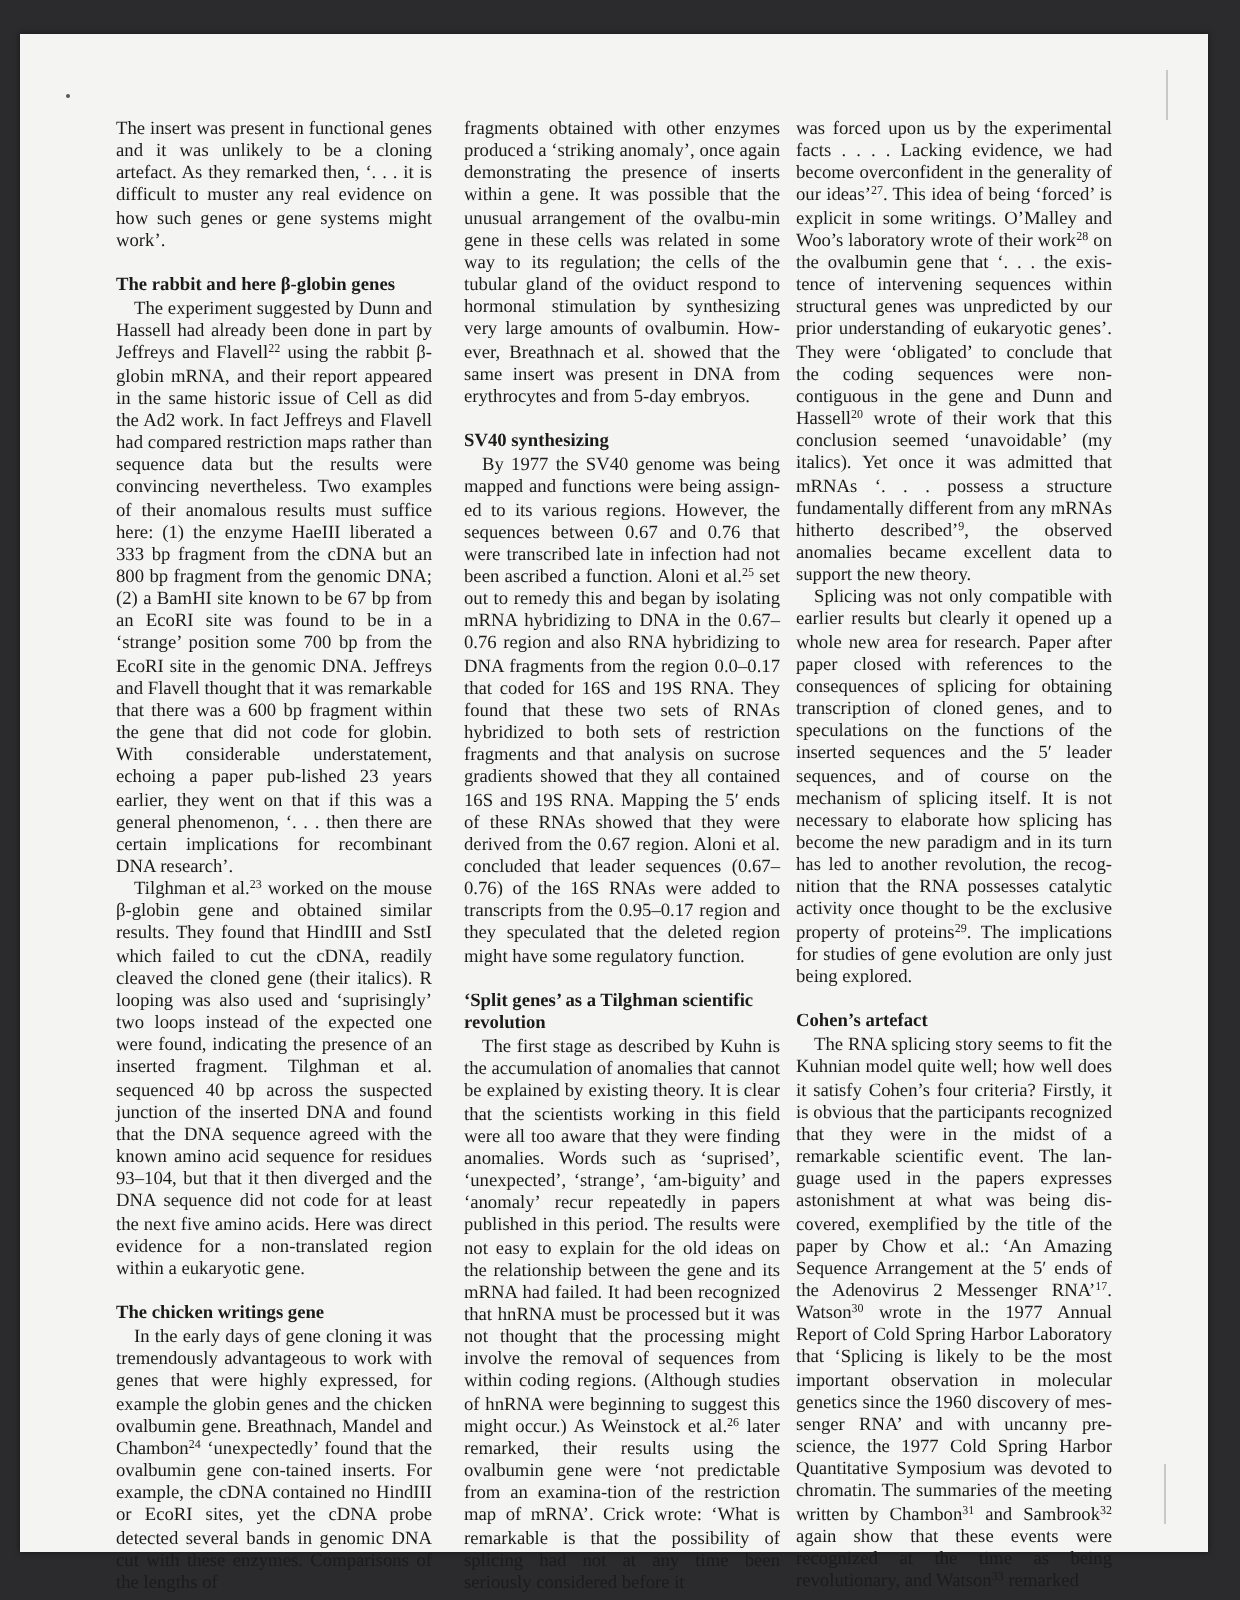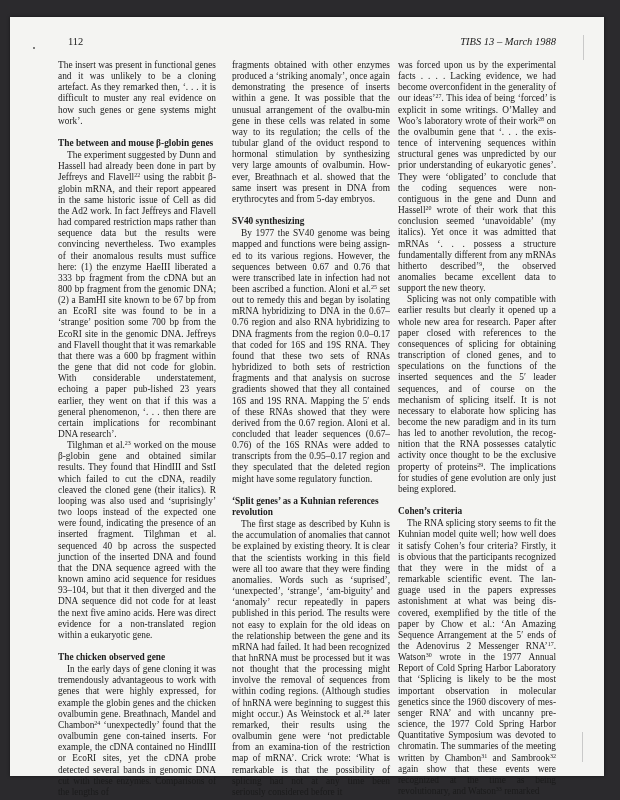--- a/index.html
+++ b/index.html
@@ -41,46 +41,42 @@
   .margin-mark { position: absolute; width: 1px; background: #c9c9c9; }
 </style>
 </head>
 <body>
 
 <div class="page">
   <span class="speck" style="left:23px;top:30px;"></span>
   <span class="margin-mark" style="left:573px;top:18px;height:25px;"></span>
   <span class="margin-mark" style="left:572px;top:715px;height:30px;"></span>
 
-  <div class="header">
-    <span class="page-num">112</span>
-    <span class="journal">TIBS 13 – March 1988</span>
-  </div>
 
   <div class="col col1">
     <p class="noindent"><span>The insert was present in functional genes and it was unlikely to be a cloning artefact. As they remarked then, ‘. . . it is difficult to muster any real evidence on how such genes or gene systems might work’.</span></p>
 
-    <h3>The between and mouse β-globin genes</h3>
+    <h3>The rabbit and here β-globin genes</h3>
     <p><span>The experiment suggested by Dunn and Hassell had already been done in part by Jeffreys and Flavell</span><sup>22</sup><span> using the rabbit β-globin mRNA, and their report appeared in the same historic issue of </span><span class="it">Cell</span><span> as did the Ad2 work. In fact Jeffreys and Flavell had compared restriction maps rather than sequence data but the results were convincing nevertheless. Two examples of their anomalous results must suffice here: (1) the enzyme </span><span class="it">Hae</span><span>III liberated a 333 bp fragment from the cDNA but an 800 bp fragment from the genomic DNA; (2) a </span><span class="it">Bam</span><span>HI site known to be 67 bp from an </span><span class="it">Eco</span><span>RI site was found to be in a ‘strange’ position some 700 bp from the </span><span class="it">Eco</span><span>RI site in the genomic DNA. Jeffreys and Flavell thought that it was remarkable that there was a 600 bp fragment within the gene that did not code for globin. With considerable understatement, echoing a paper pub-lished 23 years earlier, they went on that if this was a general phenomenon, ‘. . . then there are certain implications for recombinant DNA research’.</span></p>
     <p><span>Tilghman </span><span class="it">et al.</span><sup>23</sup><span> worked on the mouse β-globin gene and obtained similar results. They found that </span><span class="it">Hin</span><span>dIII and </span><span class="it">Sst</span><span>I which </span><span class="it">failed</span><span> to cut the cDNA, </span><span class="it">readily cleaved</span><span> the cloned gene (their italics). R looping was also used and ‘suprisingly’ two loops instead of the expected one were found, indicating the presence of an inserted fragment. Tilghman </span><span class="it">et al.</span><span> sequenced 40 bp across the suspected junction of the inserted DNA and found that the DNA sequence agreed with the known amino acid sequence for residues 93–104, but that it then diverged and the DNA sequence did not code for at least the next five amino acids. Here was direct evidence for a non-translated region within a eukaryotic gene.</span></p>
 
-    <h3>The chicken observed gene</h3>
+    <h3>The chicken writings gene</h3>
     <p><span>In the early days of gene cloning it was tremendously advantageous to work with genes that were highly expressed, for example the globin genes and the chicken ovalbumin gene. Breathnach, Mandel and Chambon</span><sup>24</sup><span> ‘unexpectedly’ found that the ovalbumin gene con-tained inserts. For example, the cDNA contained no </span><span class="it">Hin</span><span>dIII or </span><span class="it">Eco</span><span>RI sites, yet the cDNA probe detected several bands in genomic DNA cut with these enzymes. Comparisons of the lengths of</span></p>
   </div>
 
   <div class="col col2">
     <p class="noindent"><span>fragments obtained with other enzymes produced a ‘striking anomaly’, once again demonstrating the presence of inserts within a gene. It was possible that the unusual arrangement of the ovalbu-min gene in these cells was related in some way to its regulation; the cells of the tubular gland of the oviduct respond to hormonal stimulation by synthesizing very large amounts of ovalbumin. How-ever, Breathnach </span><span class="it">et al.</span><span> showed that the same insert was present in DNA from erythrocytes and from 5-day embryos.</span></p>
 
     <h3>SV40 synthesizing</h3>
     <p><span>By 1977 the SV40 genome was being mapped and functions were being assign-ed to its various regions. However, the sequences between 0.67 and 0.76 that were transcribed late in infection had not been ascribed a function. Aloni </span><span class="it">et al.</span><sup>25</sup><span> set out to remedy this and began by isolating mRNA hybridizing to DNA in the 0.67–0.76 region and also RNA hybridizing to DNA fragments from the region 0.0–0.17 that coded for 16S and 19S RNA. They found that these two sets of RNAs hybridized to both sets of restriction fragments and that analysis on sucrose gradients showed that they all contained 16S and 19S RNA. Mapping the 5′ ends of these RNAs showed that they were derived from the 0.67 region. Aloni </span><span class="it">et al.</span><span> concluded that leader sequences (0.67–0.76) of the 16S RNAs were added to transcripts from the 0.95–0.17 region and they speculated that the deleted region might have some regulatory function.</span></p>
 
-    <h3>‘Split genes’ as a Kuhnian references revolution</h3>
+    <h3>‘Split genes’ as a Tilghman scientific revolution</h3>
     <p><span>The first stage as described by Kuhn is the accumulation of anomalies that cannot be explained by existing theory. It is clear that the scientists working in this field were all too aware that they were finding anomalies. Words such as ‘suprised’, ‘unexpected’, ‘strange’, ‘am-biguity’ and ‘anomaly’ recur repeatedly in papers published in this period. The results were not easy to explain for the old ideas on the relationship between the gene and its mRNA had failed. It had been recognized that hnRNA must be processed but it was not thought that the processing might involve the removal of sequences from within coding regions. (Although studies of hnRNA were beginning to suggest this might occur.) As Weinstock </span><span class="it">et al.</span><sup>26</sup><span> later remarked, their results using the ovalbumin gene were ‘not predictable from an examina-tion of the restriction map of mRNA’. Crick wrote: ‘What is remarkable is that the possibility of splicing had not at any time been seriously considered before it</span></p>
   </div>
 
   <div class="col col3">
     <p class="noindent"><span>was forced upon us by the experimental facts . . . . Lacking evidence, we had become overconfident in the generality of our ideas’</span><sup>27</sup><span>. This idea of being ‘forced’ is explicit in some writings. O’Malley and Woo’s laboratory wrote of their work</span><sup>28</sup><span> on the ovalbumin gene that ‘. . . the exis-tence of intervening sequences within structural genes was unpredicted by our prior understanding of eukaryotic genes’. They were ‘</span><span class="it">obligated</span><span>’ to conclude that the coding sequences were non-contiguous in the gene and Dunn and Hassell</span><sup>20</sup><span> wrote of their work that this conclusion seemed ‘</span><span class="it">unavoidable</span><span>’ (my italics). Yet once it was admitted that mRNAs ‘. . . possess a structure fundamentally different from any mRNAs hitherto described’</span><sup>9</sup><span>, the observed anomalies became excellent data to support the new theory.</span></p>
     <p><span>Splicing was not only compatible with earlier results but clearly it opened up a whole new area for research. Paper after paper closed with references to the consequences of splicing for obtaining transcription of cloned genes, and to speculations on the functions of the inserted sequences and the 5′ leader sequences, and of course on the mechanism of splicing itself. It is not necessary to elaborate how splicing has become the new paradigm and in its turn has led to another revolution, the recog-nition that the RNA possesses catalytic activity once thought to be the exclusive property of proteins</span><sup>29</sup><span>. The implications for studies of gene evolution are only just being explored.</span></p>
 
-    <h3>Cohen’s criteria</h3>
+    <h3>Cohen’s artefact</h3>
     <p><span>The RNA splicing story seems to fit the Kuhnian model quite well; how well does it satisfy Cohen’s four criteria? Firstly, it is obvious that the participants recognized that they were in the midst of a remarkable scientific event. The lan-guage used in the papers expresses astonishment at what was being dis-covered, exemplified by the title of the paper by Chow </span><span class="it">et al.</span><span>: ‘An Amazing Sequence Arrangement at the 5′ ends of the Adenovirus 2 Messenger RNA’</span><sup>17</sup><span>. Watson</span><sup>30</sup><span> wrote in the 1977 </span><span class="it">Annual Report of Cold Spring Harbor Laboratory</span><span> that ‘Splicing is likely to be the most important observation in molecular genetics since the 1960 discovery of mes-senger RNA’ and with uncanny pre-science, the 1977 Cold Spring Harbor Quantitative Symposium was devoted to chromatin. The summaries of the meeting written by Chambon</span><sup>31</sup><span> and Sambrook</span><sup>32</sup><span> again show that these events were recognized at the time as being revolutionary, and Watson</span><sup>33</sup><span> remarked</span></p>
   </div>
 </div>
 
 </body></html>

